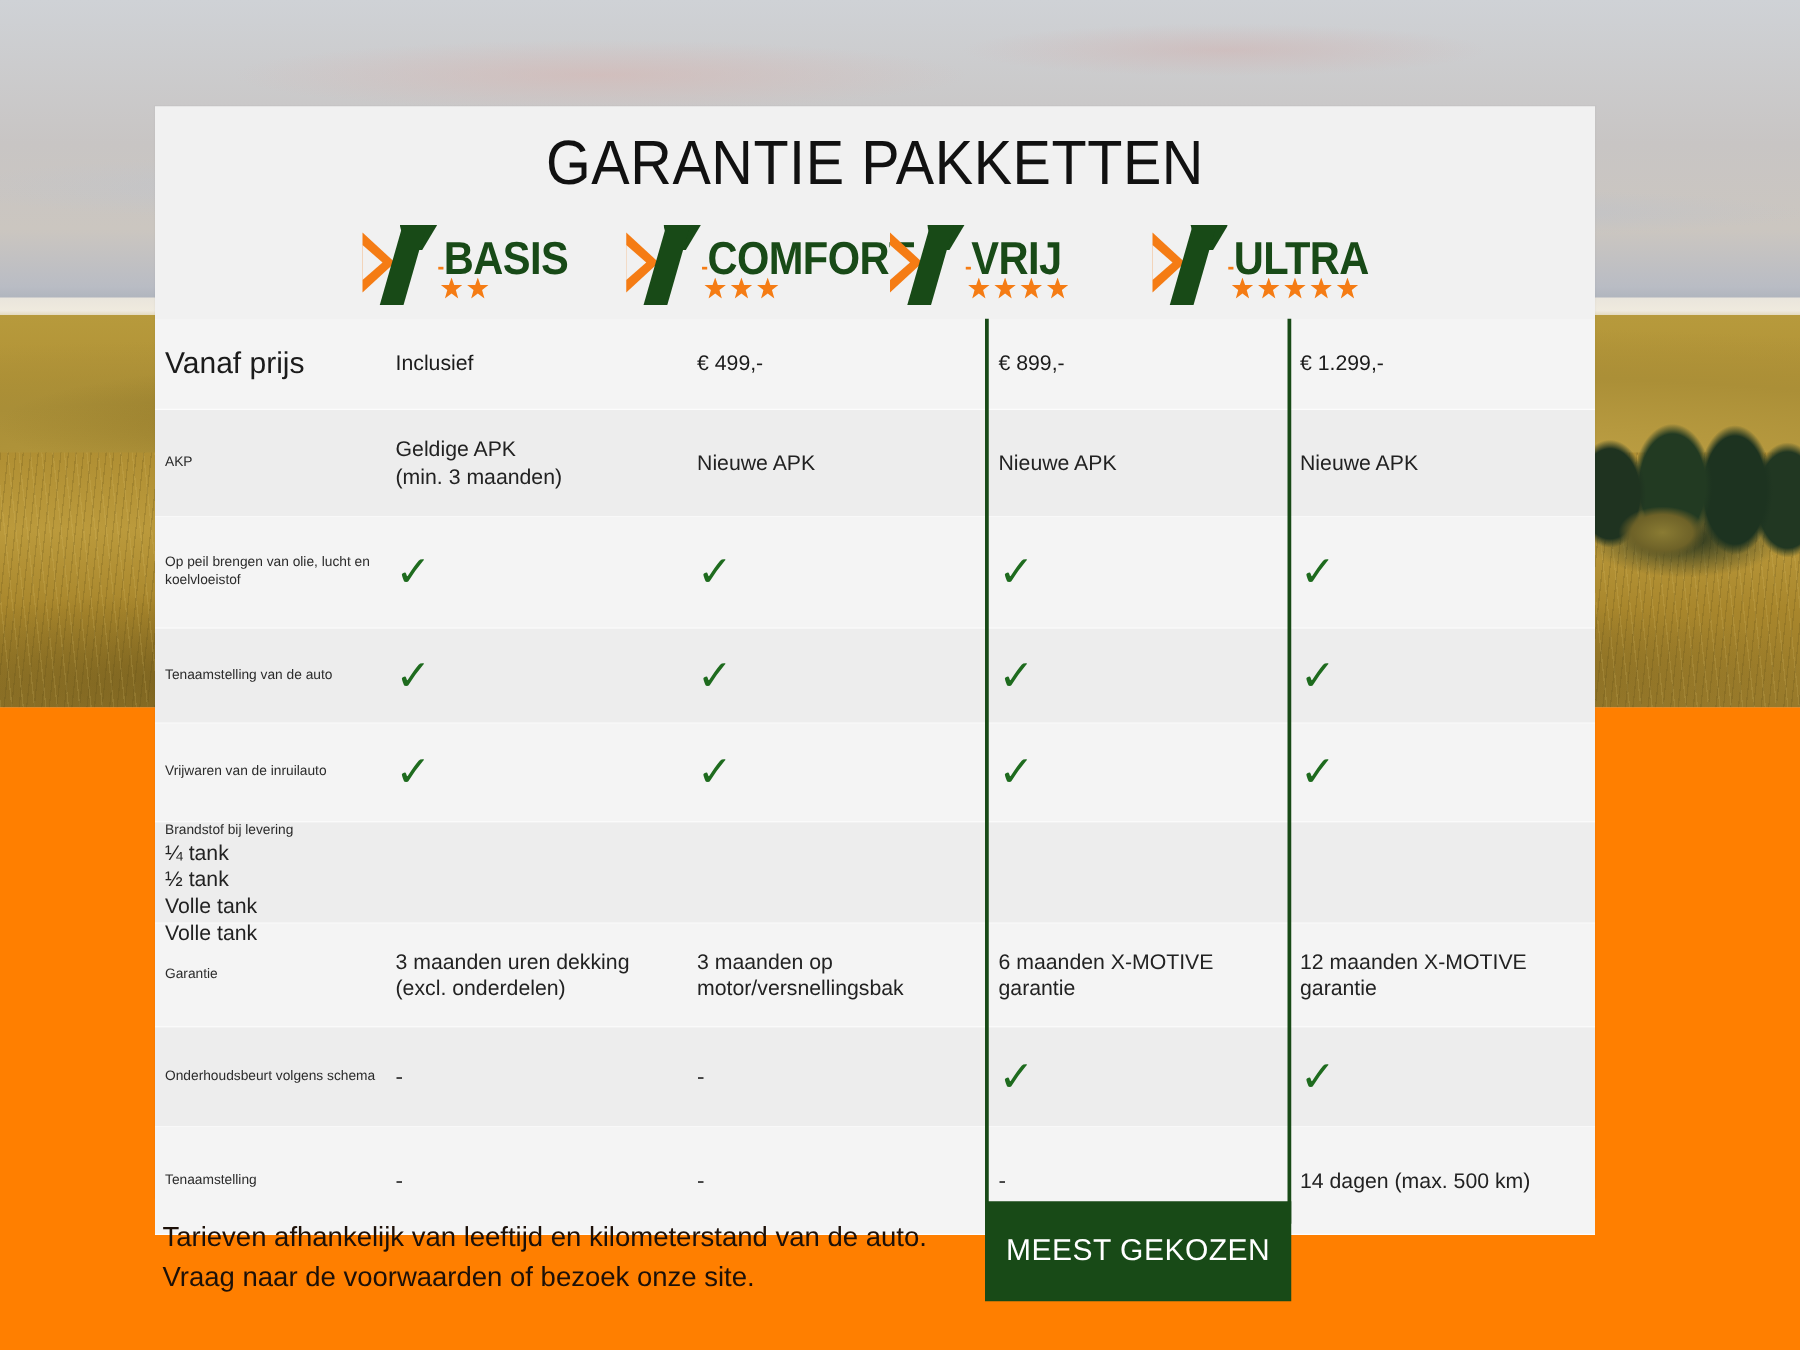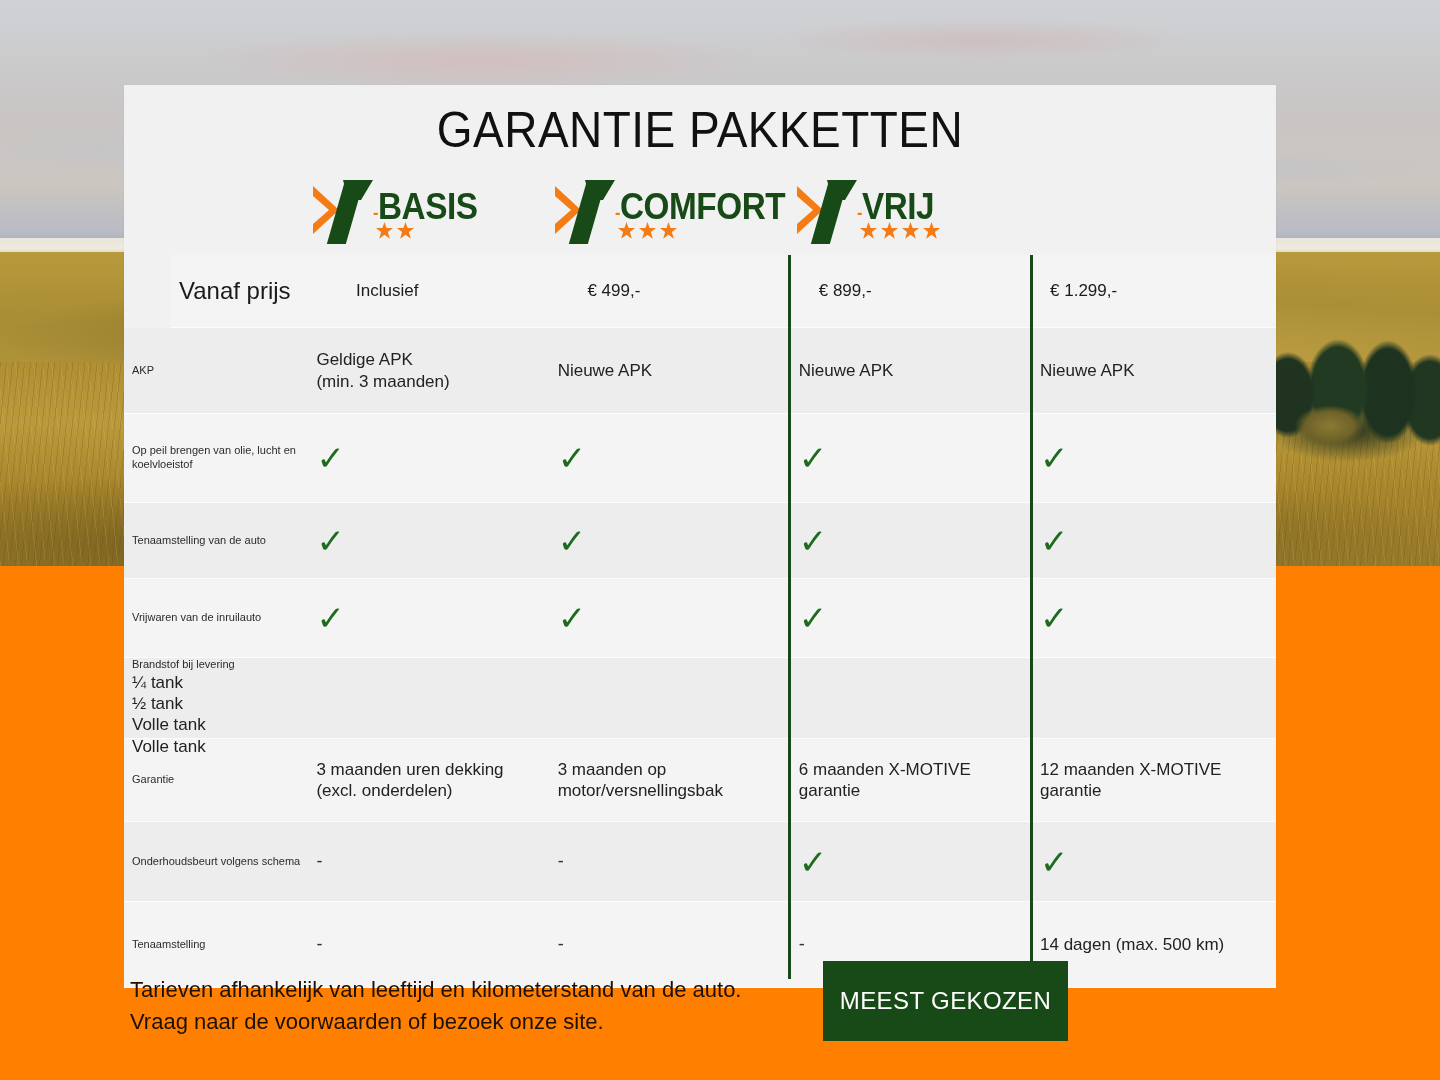--- a/index.html
+++ b/index.html
@@ -142,21 +142,21 @@
   .row.plain{background:#f4f4f4;}
   .cell{padding:0 8px;display:flex;align-items:center;}
   .c0{width:181px;padding-left:8px;}
   .c1{width:242px;}
   .c2{width:242px;}
   .c3{width:242px;}
   .c4{width:245px;}
 
   .lbl{font-size:11px;color:#2b2b2b;line-height:1.25;}
   .val{font-size:17px;color:#222;line-height:1.25;}
-  .row.price{height:72px;margin-left:47px;}
+  .row.price{height:72px;}
   .row.price .lbl{font-size:24px;color:#1b1b1b;}
   .row.price .val{font-size:17px;color:#1b1b1b;}
   .row.r-akp{height:85px;}
   .row.r-olie{height:88px;}
   .row.r-tena{height:75px;justify-content:flex-end;}
   .row.r-vrij{height:78px;}
   .row.r-brand{height:80px;flex-direction:column;}
   .row.r-gar{height:82px;}
   .row.r-ond{height:79px;}
   .row.r-omr{height:85px;}
@@ -174,21 +174,21 @@
     position:absolute;left:124px;top:958px;width:1152px;height:92px;
   }
   #disclaimer{
     position:absolute;left:6px;top:16px;width:660px;
     font-size:22px;color:#1c1008;line-height:1.45;
   }
   #meest{
     position:absolute;left:664px;top:3px;width:245px;height:80px;
     background:#184A17;color:#ffffff;
     display:flex;align-items:center;justify-content:center;
-    font-size:24px;letter-spacing:.4px;margin-left:35px;
+    font-size:24px;letter-spacing:.4px;
   }
 </style>
 </head>
 <body>
 
 <div id="photo">
   <div id="sky"></div>
   <div id="horizon"></div>
   <div id="hills"></div>
   <div id="hillshade"></div>
@@ -249,20 +249,38 @@
         <div class="word"><span class="dash">-</span><span>VRIJ</span></div>
         <div class="stars" style="left:62px">
           <span class="star"></span>
             <span class="star"></span>
             <span class="star"></span>
             <span class="star"></span>
         </div>
       </div>
     </div>
 
+    <div class="logocell c4">
+      <div class="logo">
+        <div class="mark">
+          <div class="chev"></div>
+            <div class="chev2"></div>
+          <div class="slashtop"></div>
+            <div class="slash"></div>
+        </div>
+        <div class="word"><span class="dash">-</span><span>ULTRA</span></div>
+        <div class="stars" style="left:62px">
+          <span class="star"></span>
+            <span class="star"></span>
+            <span class="star"></span>
+            <span class="star"></span>
+            <span class="star"></span>
+        </div>
+      </div>
+    </div>
   </div>
 
   <div id="tbl">
 
     <div class="row price plain r-price">
       <div class="cell c0">
           <span class="lbl">Vanaf prijs</span>
         </div>
       <div class="cell c1">
           <span class="val">Inclusief</span>

